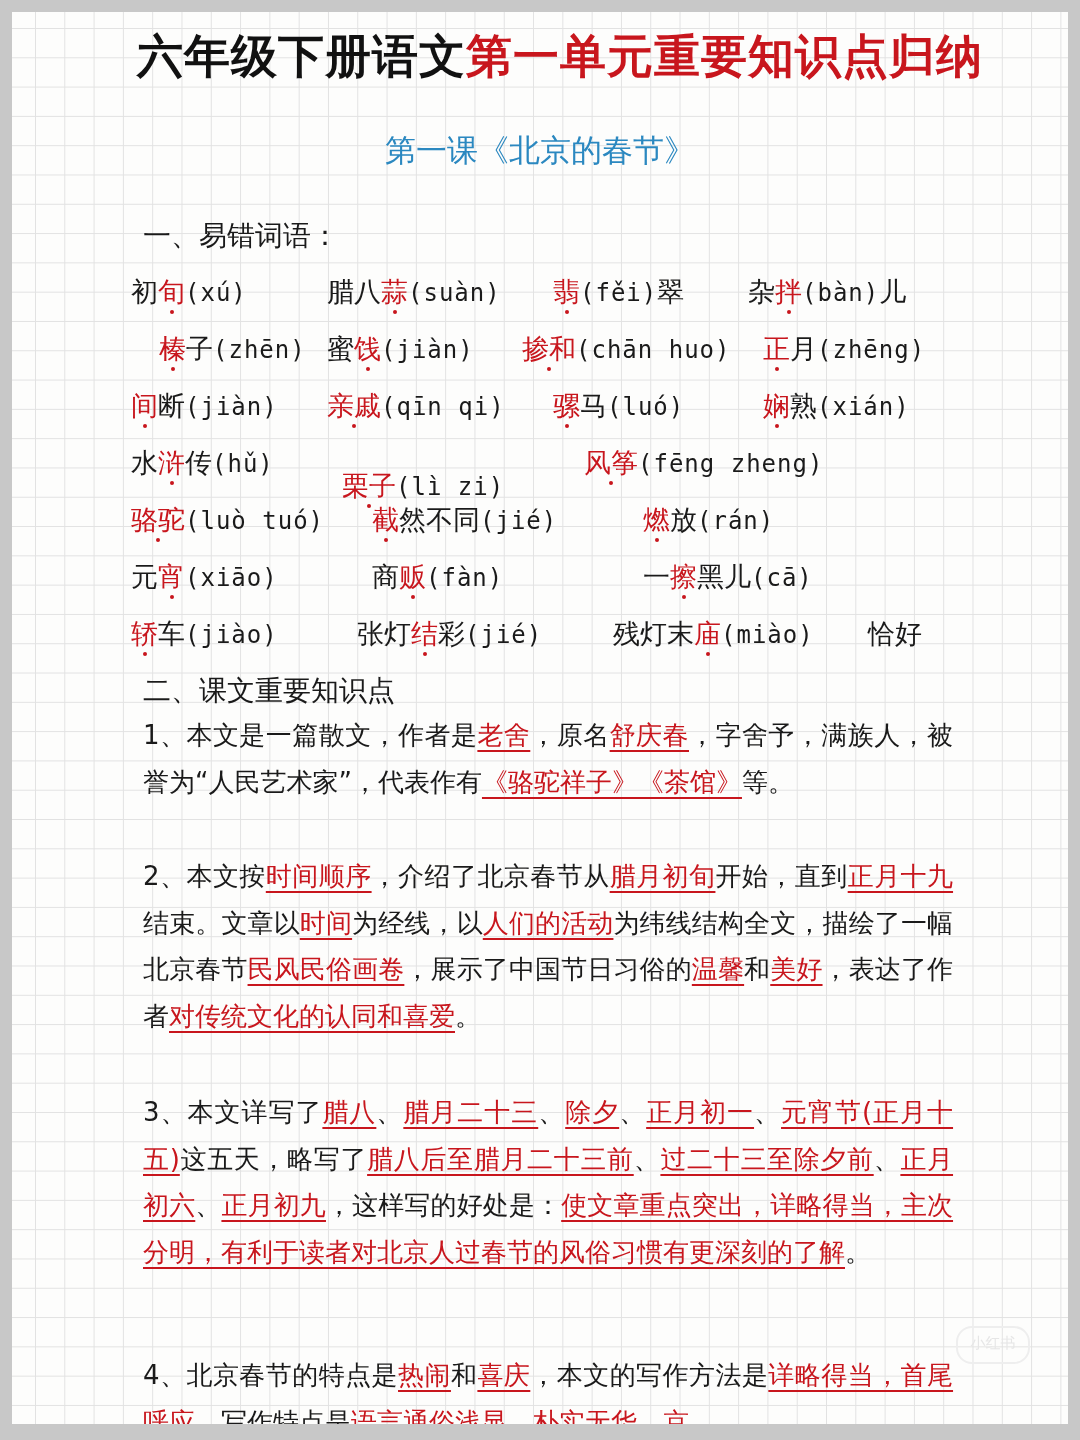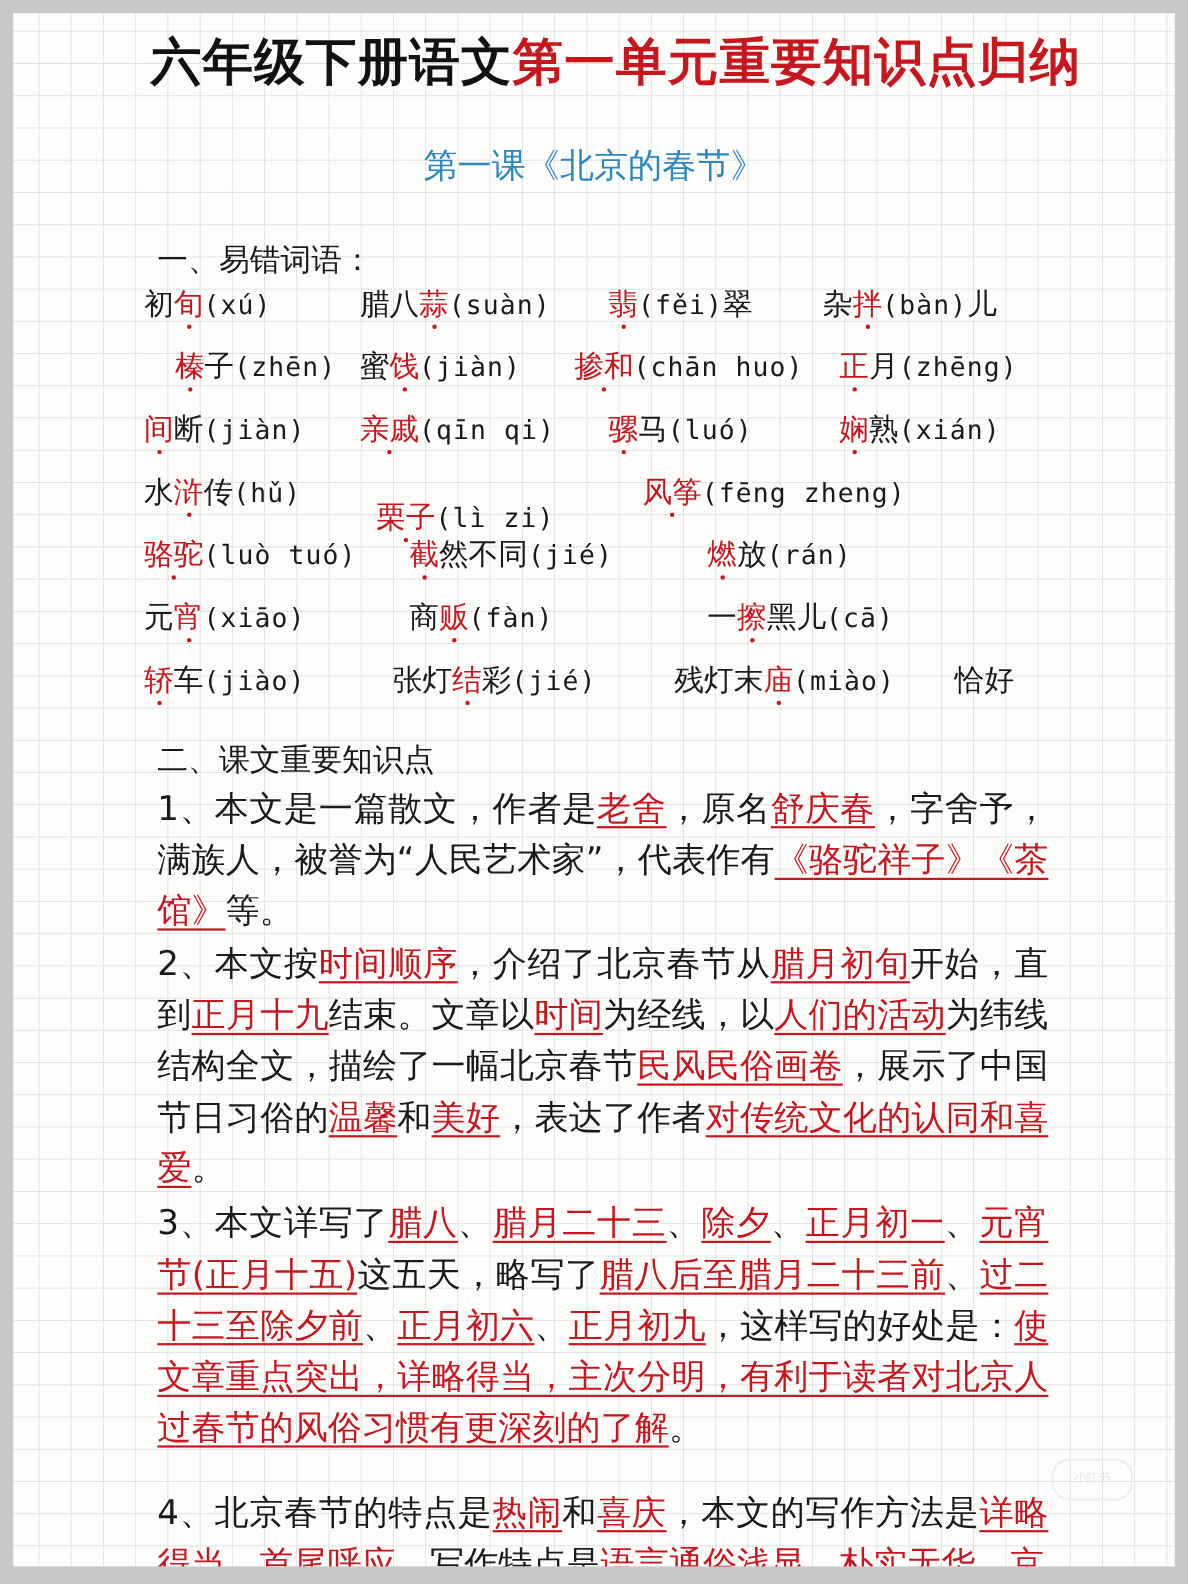--- a/index.html
+++ b/index.html
@@ -26,35 +26,35 @@
   .title .black { color:#111;margin-left:40px; }
   .title .red { color:#c8161d; }
   .lesson {
     position:absolute; left:0; right:0; top:118px; text-align:center;
     color:#2b88c0; font-size:31px; white-space:nowrap;
   }
   .sec-head {
     position:absolute; left:131px; font-size:28px; color:#1a1a1a;
   }
   .vocab-row { position:absolute; left:0; height:40px; font-size:27px; color:#1a1a1a; white-space:nowrap; }
-  .vw { position:absolute; top:0; }
+  .vw { position:absolute; top:16px; }
   .em { color:#c8161d; position:relative; }
   .em::after {
     content:""; position:absolute; left:50%; bottom:-7px; width:4px; height:4px;
     margin-left:-2px; border-radius:50%; background:#c8161d;
   }
   .py { font-family:"DejaVu Sans Mono","Liberation Mono",monospace; font-size:24px; letter-spacing:1px; }
   .para {
-    position:absolute; left:131px; width:810px; font-size:31px; line-height:46.5px;
+    position:absolute; left:131px; width:810px; font-size:26px; line-height:46.5px;
     color:#1a1a1a; text-align:justify;
   }
   .u { color:#c8161d; text-decoration:underline; text-decoration-thickness:2px; text-underline-offset:6px; }
   .watermark {
     position:absolute; right:38px; bottom:60px; width:70px; height:34px;
-    border:2px solid #eee; border-radius:16px; color:#e6e6e6; font-size:11px;
+    border:2px solid #eee; border-radius:16px; color:#e6e6e6; font-size:15px;
     text-align:center; line-height:30px;
   }
 </style>
 </head>
 <body>
 
 <div class="page">
   <div class="title">
     <span class="black">六年级下册语文</span><span class="red">第一单元重要知识点归纳</span>
   </div>

